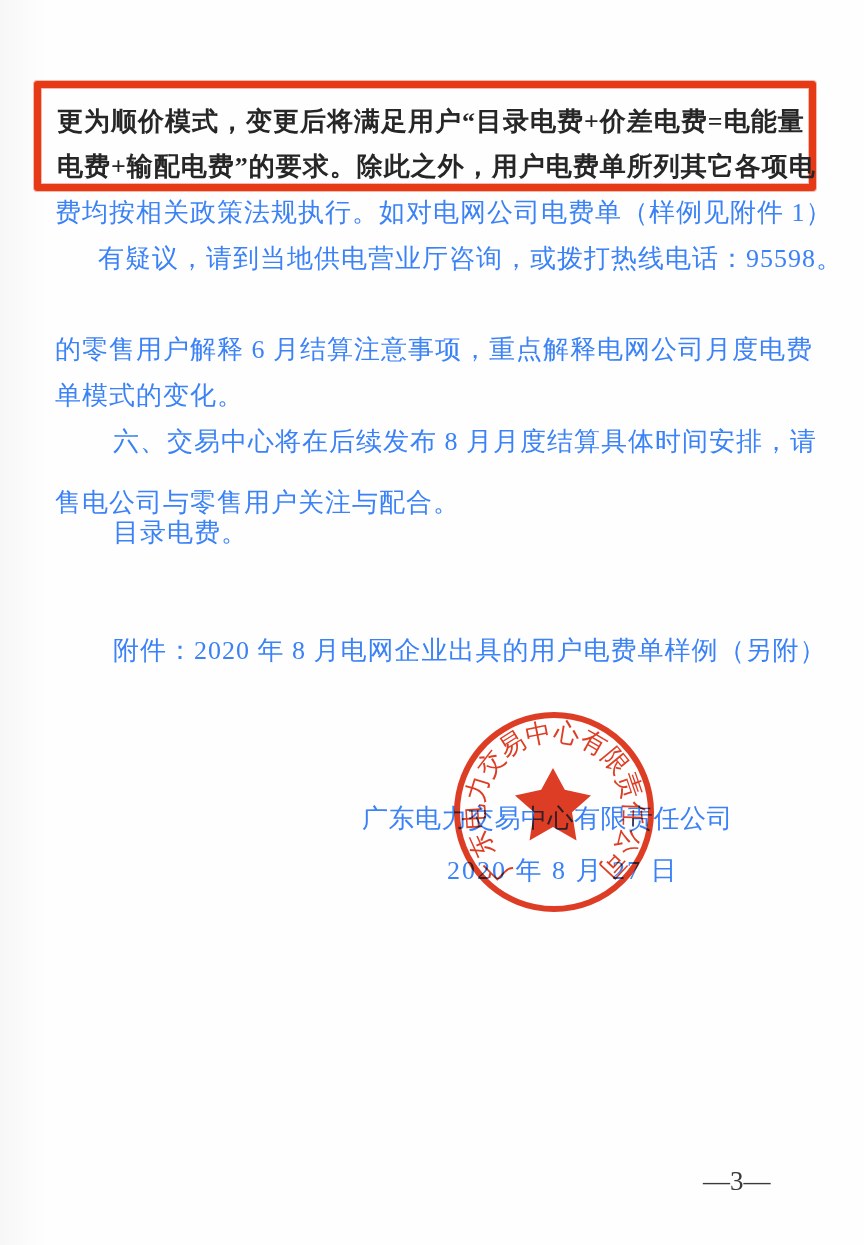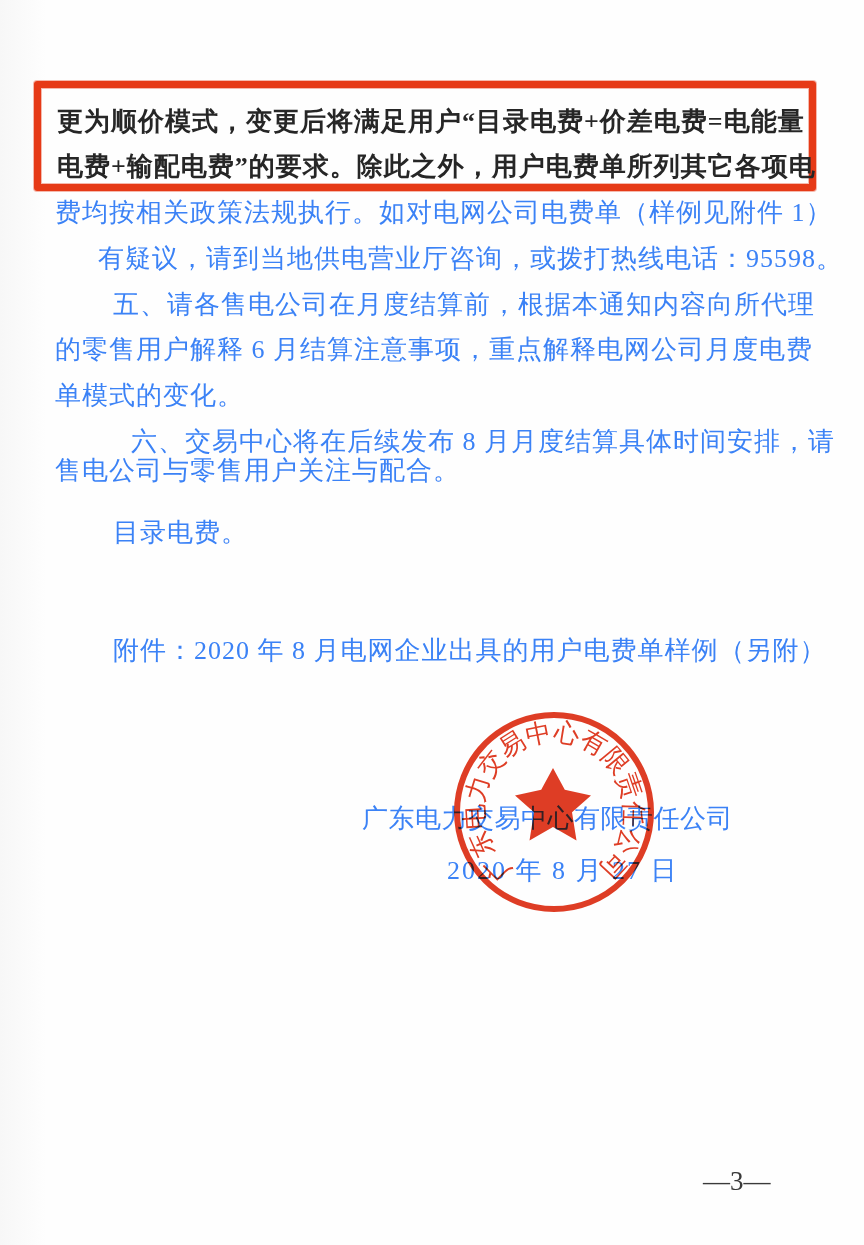--- a/index.html
+++ b/index.html
@@ -51,22 +51,22 @@
     box-shadow: 0 0 0 1px rgba(230, 58, 23, 0.35), inset 0 0 0 1px rgba(230, 58, 23, 0.35);
     background: transparent;
   }
   .l-hl1 { top: 107px; left: 57px; }
   .l-hl2 { top: 152px; left: 57px; }
   .l-b0  { top: 198px; left: 55px; }
   .l-b1  { top: 244px; left: 55px; margin-left: 43px; }
   .l-b2  { top: 290px; left: 113px; }
   .l-b3  { top: 335px; left: 55px; }
   .l-b4  { top: 381px; left: 55px; text-align: center; }
-  .l-b5  { top: 427px; left: 113px; margin-left: 18px; }
-  .l-b6  { top: 456px; left: 55px; }
+  .l-b5  { top: 427px; left: 113px; }
+  .l-b6  { top: 488px; left: 55px; }
   .l-b7  { top: 518px; left: 113px; }
   .l-attach { top: 636px; left: 113px; }
   .l-company { top: 804px; left: 362px; letter-spacing: 0.5px; }
   .l-date    { top: 856px; left: 447px; letter-spacing: 2px; }
   .l-pageno  { top: 1166px; left: 703px; font-size: 27px; letter-spacing: 0; color: #3a3a3a; }
   .seal-svg {
     position: absolute;
     left: 448px;
     top: 706px;
     width: 214px;
@@ -80,21 +80,20 @@
 
 <div class="page">
 
   <div class="highlight-box"></div>
 
   <div class="line hl-line l-hl2">电费+输配电费”的要求。除此之外，用户电费单所列其它各项电</div>
   <div class="line hl-line l-hl1">更为顺价模式，变更后将满足用户“目录电费+价差电费=电能量</div>
 
   <div class="line l-b0">费均按相关政策法规执行。如对电网公司电费单（样例见附件 1）</div>
   <div class="line l-b1">有疑议，请到当地供电营业厅咨询，或拨打热线电话：95598。</div>
-  <div class="line l-b2">五、请各售电公司在月度结算前，根据本通知内容向所代理</div>
   <div class="line l-b3">的零售用户解释 6 月结算注意事项，重点解释电网公司月度电费</div>
   <div class="line l-b4">单模式的变化。</div>
   <div class="line l-b5">六、交易中心将在后续发布 8 月月度结算具体时间安排，请</div>
   <div class="line l-b6">售电公司与零售用户关注与配合。</div>
   <div class="line l-b7">目录电费。</div>
 
   <div class="line l-attach">附件：2020 年 8 月电网企业出具的用户电费单样例（另附）</div>
 
   <div class="line l-company">广东电力交易中心有限责任公司</div>
   <div class="line l-date">2020 年 8 月 27 日</div>

